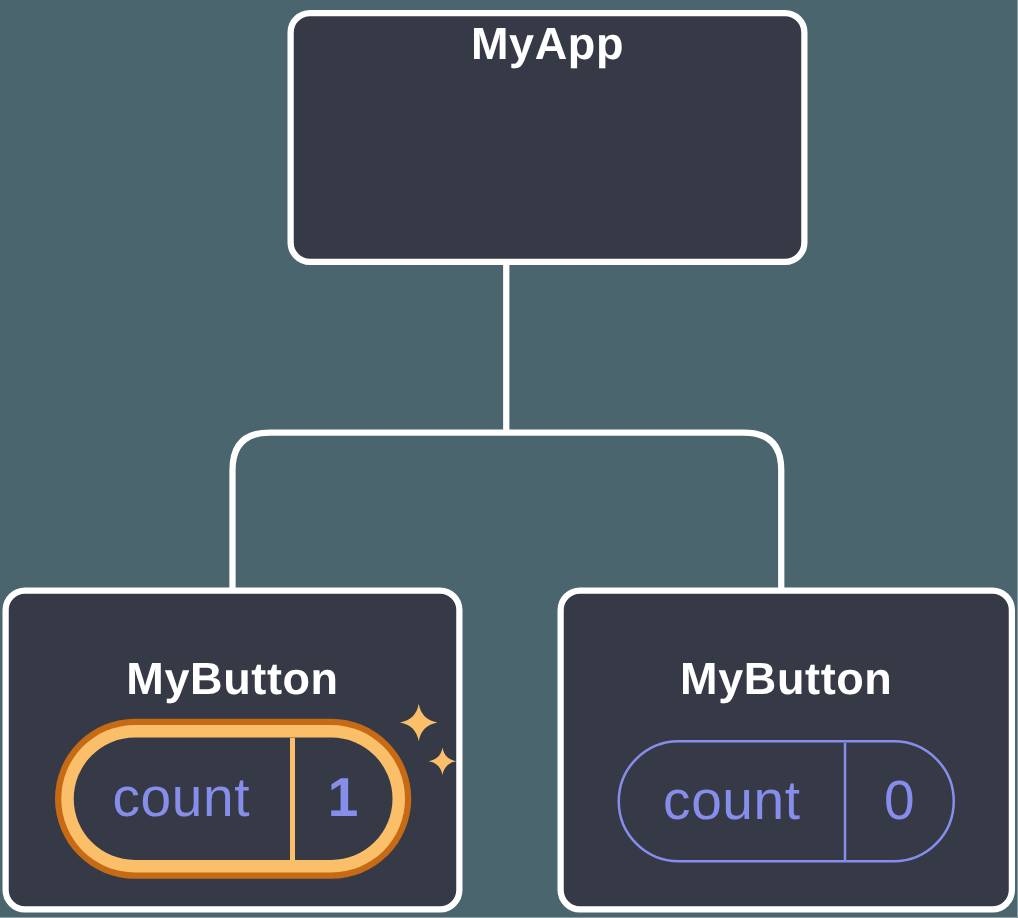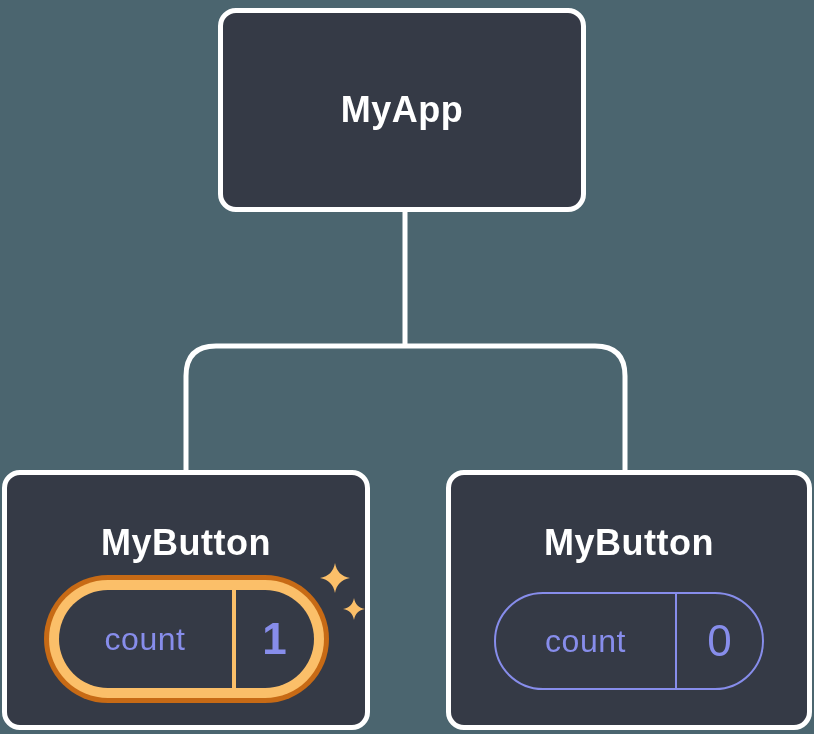--- a/index.html
+++ b/index.html
@@ -26,23 +26,22 @@
     background: var(--card_fill, #353A46);
     border: 5px solid var(--card_border, #FFFFFF);
     border-radius: 18px;
     box-sizing: border-box;
     z-index: 1;
     display: flex;
     flex-direction: column;
     align-items: center;
   }
   .card-root {
-    left: 218px; top: 8px;
-    width: 368px; height: 204px;
-    justify-content: center;
+    left: 230px; top: 8px;
+    width: 416px; height: 204px;
   }
   .card-child-left {
     left: 2px; top: 470px;
     width: 368px; height: 260px;
     padding-top: 46px;
   }
   .card-child-right {
     left: 446px; top: 470px;
     width: 366px; height: 260px;
     padding-top: 46px;
@@ -95,21 +94,21 @@
   .pill-divider-plain {
     width: 2px;
     background: var(--state_border, #878DEB);
   }
   .count-name {
     flex: 1;
     display: flex;
     align-items: center;
     justify-content: center;
     color: var(--state_text, #878DEB);
-    font-size: 32px;
+    font-size: 44px;
     letter-spacing: 0.5px;
   }
   .count-value {
     display: flex;
     align-items: center;
     justify-content: center;
     color: var(--state_text, #878DEB);
     font-size: 44px;
   }
   .count-value.cell-hl { width: 78px; font-weight: 700; }

